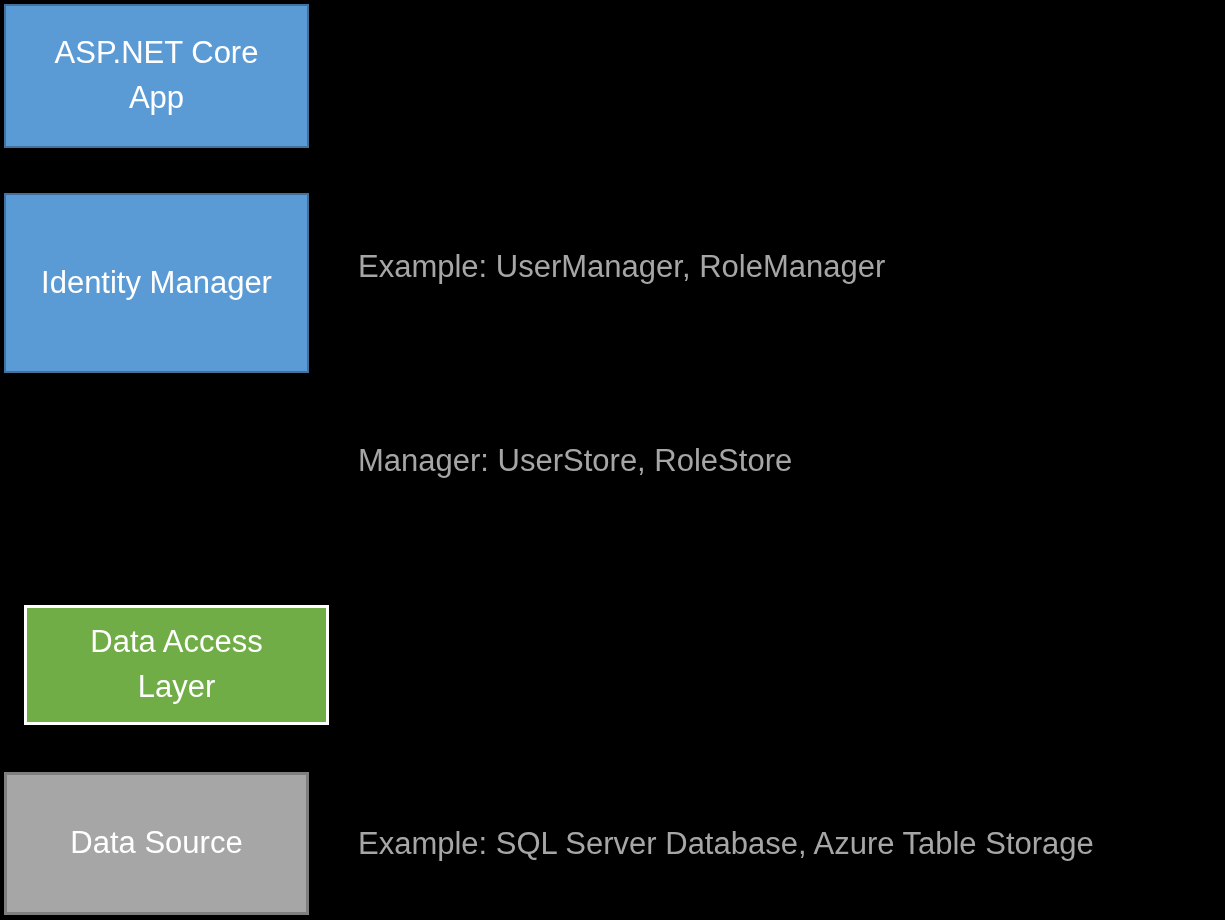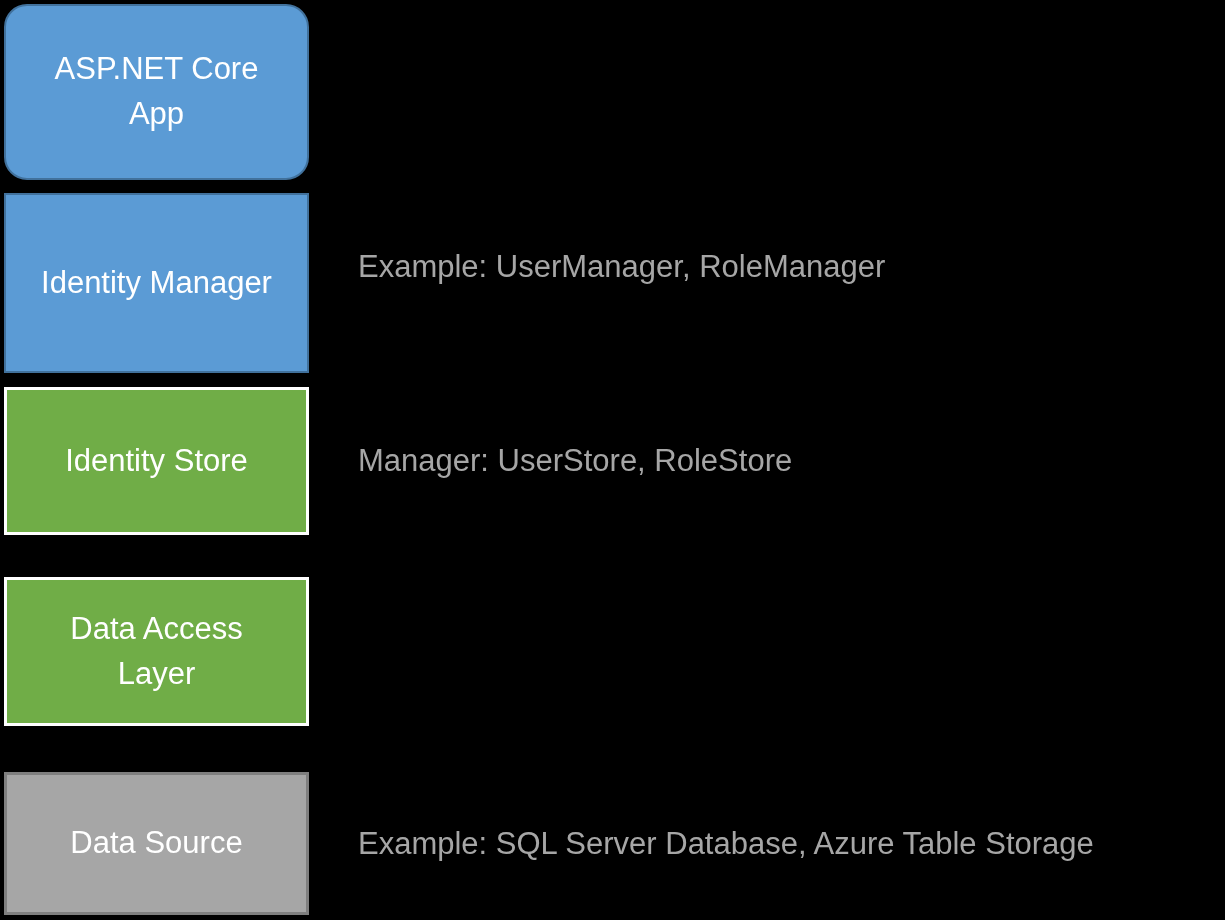--- a/index.html
+++ b/index.html
@@ -34,46 +34,43 @@
   .border-3 { border-width: 3px; }
   .example-note {
     position: absolute;
     left: 358px;
     display: flex;
     align-items: center;
     font-size: 31px;
     color: #A6A6A6;
     white-space: nowrap;
   }
-  .box-1 { top: 4px;   height: 176px; border-radius: 23px; }
+  .box-1 { top: 4px;   height: 144px; }
   .box-2 { top: 193px; height: 180px; }
   .box-3 { top: 387px; height: 148px; }
-  .box-4 { top: 577px; height: 149px; }
+  .box-4 { top: 605px; height: 120px; margin-left: 20px; }
   .box-5 { top: 772px; height: 143px; }
   .ex-2  { top: 193px; height: 148px; }
   .ex-3  { top: 387px; height: 148px; }
   .ex-5  { top: 772px; height: 143px; }
 </style>
 </head>
 <body>
 
 <div class="canvas" style="background-color: rgb(0, 0, 0);">
 
   <div class="layer-box border-2 box-1" style="background-color: rgb(91, 155, 213); border-color: rgb(65, 113, 156); color: rgb(255, 255, 255);">
     <span>ASP.NET Core
 App</span>
   </div>
 
   <div class="layer-box border-2 box-2" style="background-color: rgb(91, 155, 213); border-color: rgb(65, 113, 156); color: rgb(255, 255, 255);">
     <span>Identity Manager</span>
   </div>
 
-  <div class="layer-box border-3 box-3" style="background-color: rgb(112, 173, 71); border-color: rgb(255, 255, 255); color: rgb(255, 255, 255);">
-    <span>Identity Store</span>
-  </div>
 
   <div class="layer-box border-3 box-4" style="background-color: rgb(112, 173, 71); border-color: rgb(255, 255, 255); color: rgb(255, 255, 255);">
     <span>Data Access
 Layer</span>
   </div>
 
   <div class="layer-box border-3 box-5" style="background-color: rgb(166, 166, 166); border-color: rgb(127, 127, 127); color: rgb(255, 255, 255);">
     <span>Data Source</span>
   </div>
 

